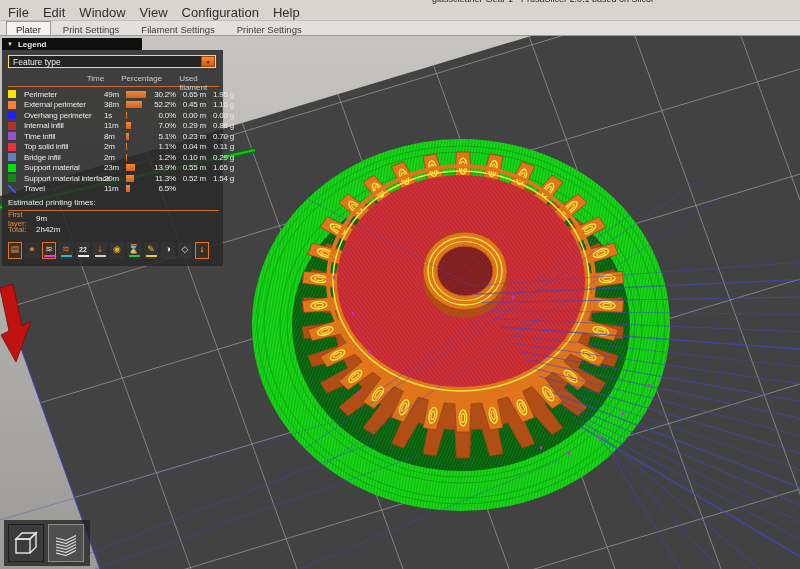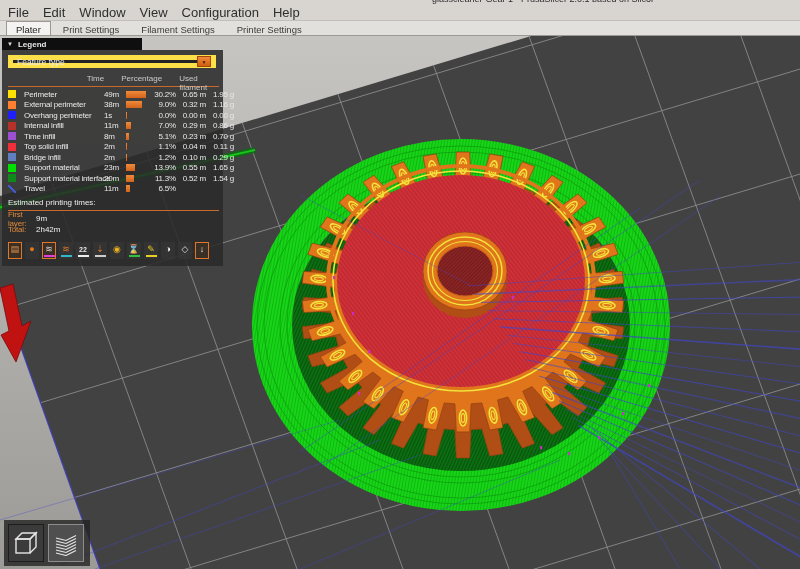--- a/index.html
+++ b/index.html
@@ -16,21 +16,21 @@
   .tab{font-size:9.5px;color:#3a3a3a;padding:2px 9px 1px 9px;height:14px;border:1px solid transparent;border-bottom:none;}
   .tab.active{background:#f4f3f1;border-color:#9c9995;color:#1c1c1c;}
   
   #scene{position:absolute;left:0;top:0;z-index:1;}
   
   #legendhead{position:absolute;left:2px;top:38px;width:140px;height:12px;background:rgba(5,5,5,.95);z-index:10;
               display:flex;align-items:center;padding-left:5px;gap:5px;color:#e8e8e8;font-size:8px;font-weight:bold;}
   #legendhead .tri{font-size:6px;color:#dedede;}
   #legendpanel{position:absolute;left:2px;top:50px;width:221px;height:216px;background:rgba(43,43,43,.87);z-index:10;
                padding:5px 4px 4px 6px;color:#e4e4e4;}
-  #ftype{display:flex;height:13px;border:5px solid #fde047;background:#242424;align-items:center;width:208px;gap:24px;}
+  #ftype{display:flex;height:13px;border:1px solid #fde047;background:#242424;align-items:center;width:208px;gap:24px;}
   #ftype .fval{flex:1;font-size:8.5px;padding-left:4px;color:#ececec;}
   #ftype .fbtn{width:14px;height:11px;margin:0 0px;background:linear-gradient(#f28a3a,#d05f12);border:1px solid #a34708;
                display:flex;align-items:center;justify-content:center;font-size:5px;color:#3a1c02;}
   .lheader{display:flex;margin-top:6px;font-size:8px;color:#cacaca;height:10px;gap:17px;}
   .lheader .h-sp{width:96px;} .lheader .h-time{width:22px;} .lheader .h-pct{width:50px;} .lheader .h-used{width:62px;}
   .lsep{height:1px;background:#c96a2a;margin:2px 0 2px 0;}
   .lrow{display:flex;align-items:center;height:10.5px;font-size:8px;letter-spacing:-0.2px;color:#e8e8e8;}
   .sw{width:8px;height:8px;margin-right:8px;flex:none;}
   .swline{background:linear-gradient(to top right,transparent 43%,#4358d0 43%,#4358d0 57%,transparent 57%) !important;}
   .c-label{width:80px;flex:none;white-space:nowrap;overflow:visible;}
@@ -290,22 +290,22 @@
           <span class="c-len">0.65 m</span>
           <span class="c-wt">1.95 g</span>
         </div>
         <div class="lrow">
           <span class="sw" style="background: rgb(255, 128, 48);"></span>
           <span class="c-label">External perimeter</span>
           <span class="c-time">38m</span>
           <span class="c-bar">
             <i style="width: 15.6px;"></i>
           </span>
-          <span class="c-pct">9.0%</span>
-          <span class="c-len">0.32 m</span>
+          <span class="c-pct">52.2%</span>
+          <span class="c-len">0.45 m</span>
           <span class="c-wt">1.16 g</span>
         </div>
         <div class="lrow">
           <span class="sw" style="background: rgb(32, 32, 255);"></span>
           <span class="c-label">Overhang perimeter</span>
           <span class="c-time">1s</span>
           <span class="c-bar">
             <i style="width: 1px;"></i>
           </span>
           <span class="c-pct">0.0%</span>

